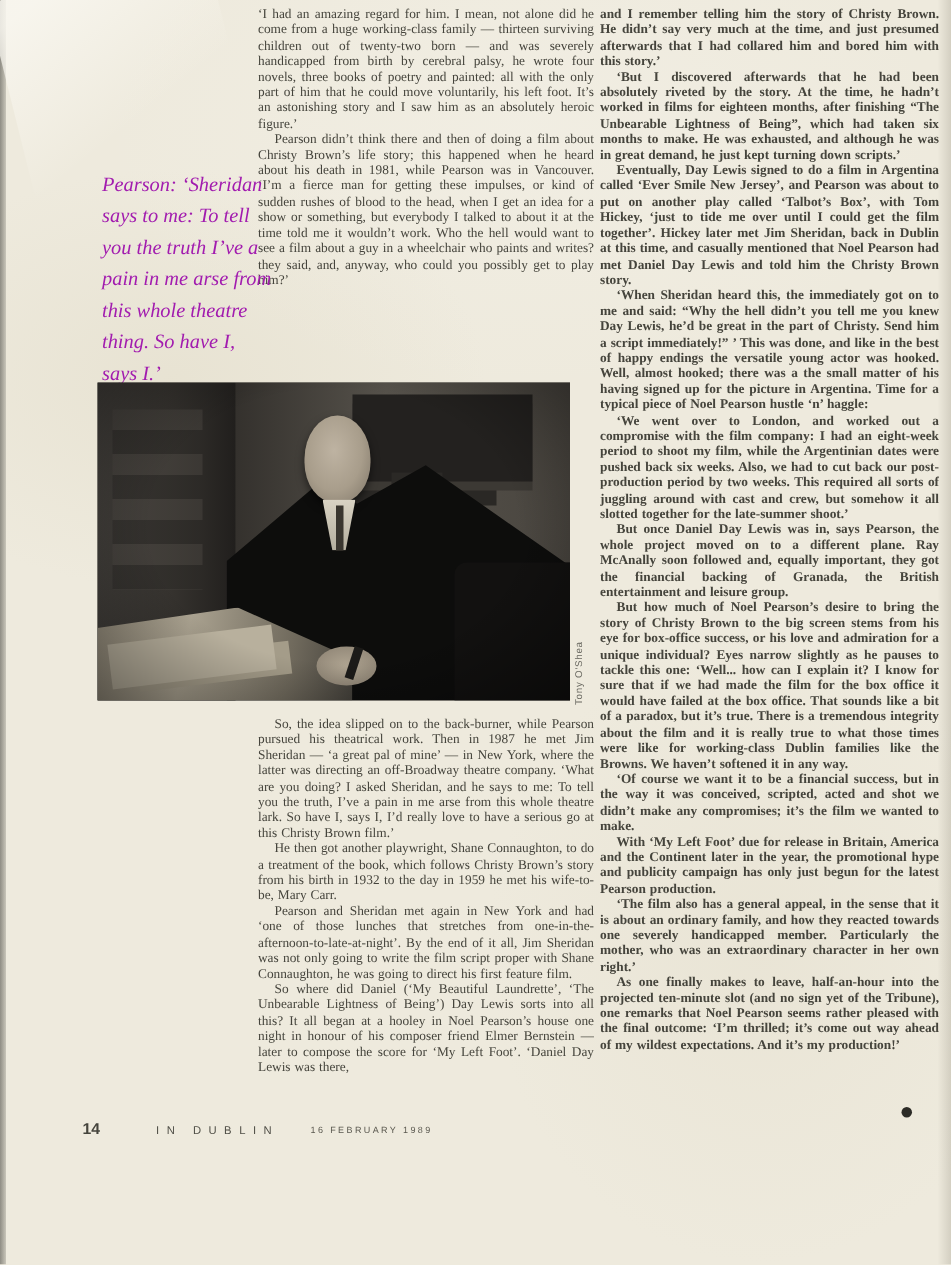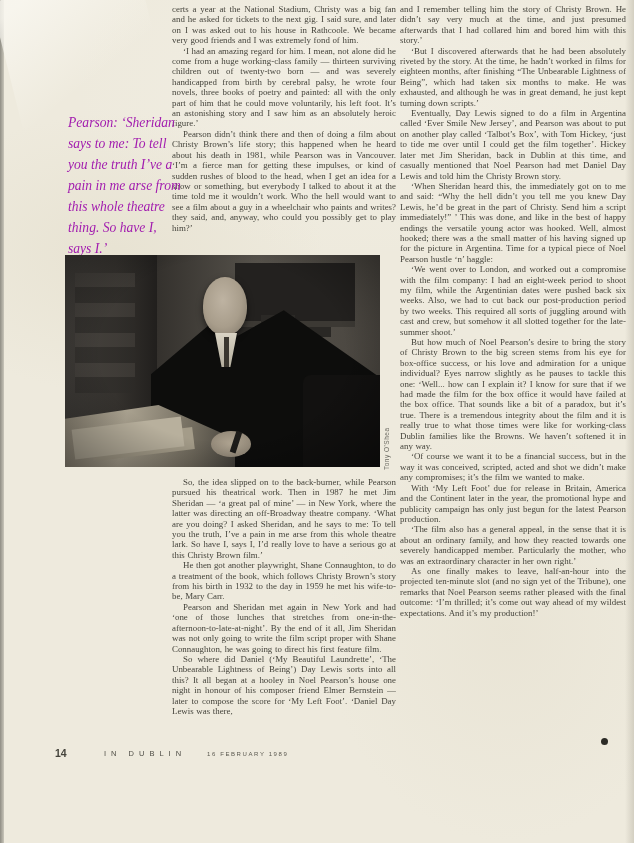--- a/index.html
+++ b/index.html
@@ -31,21 +31,21 @@
   }
   .col{position:absolute;overflow:hidden;}
   .col p{
     margin:0;text-align:justify;text-indent:11px;
     font-size:8.9px;line-height:10.4px;color:#45443c;
     word-spacing:.4px;
   }
   .cont-start p:first-child{text-indent:0;}
   .col-left-top{left:172px;top:4px;width:224px;height:249px;}
   .col-left-bottom{left:172px;top:477px;width:224px;height:266px;}
-  .col-right{left:400px;top:4px;width:226px;height:742px;}
+  .col-right{left:400px;top:4px;width:226px;height:742px;font-weight:bold;}
   .pull-quote{
     position:absolute;left:68px;top:112px;width:114px;
     font-style:italic;font-size:13.6px;line-height:21px;color:#a21caf;
   }
   .photo{
     position:absolute;left:65px;top:255px;width:315px;height:212px;
     background:#262421;overflow:hidden;
   }
   .photo *{position:absolute;}
   .ph-dresser{left:0;top:0;width:92px;height:212px;
@@ -100,21 +100,20 @@
   }
 </style>
 </head>
 <body>
 
 <div class="scan-strip-left"></div>
 <div class="crease"></div>
 <div class="scan-strip-right"></div>
 
 <div class="col col-left-top cont-start">
-    <p>certs a year at the National Stadium, Christy was a big fan and he asked for tickets to the next gig. I said sure, and later on I was asked out to his house in Rathcoole. We became very good friends and I was extremely fond of him.</p>
     <p>‘I had an amazing regard for him. I mean, not alone did he come from a huge working-class family — thirteen surviving children out of twenty-two born — and was severely handicapped from birth by cerebral palsy, he wrote four novels, three books of poetry and painted: all with the only part of him that he could move voluntarily, his left foot. It’s an astonishing story and I saw him as an absolutely heroic figure.’</p>
     <p>Pearson didn’t think there and then of doing a film about Christy Brown’s life story; this happened when he heard about his death in 1981, while Pearson was in Vancouver. ‘I’m a fierce man for getting these impulses, or kind of sudden rushes of blood to the head, when I get an idea for a show or something, but everybody I talked to about it at the time told me it wouldn’t work. Who the hell would want to see a film about a guy in a wheelchair who paints and writes? they said, and, anyway, who could you possibly get to play him?’</p>
   </div>
 
 <div class="pull-quote">Pearson: ‘Sheridan says to me: To tell you the truth I’ve a pain in me arse from this whole theatre thing. So have I, says I.’</div>
 
 <div class="photo">
   <div class="ph-dresser"></div>
   <div class="ph-wall"></div>
   <div class="ph-shelf"></div>
@@ -138,20 +137,21 @@
     <p>Pearson and Sheridan met again in New York and had ‘one of those lunches that stretches from one-in-the-afternoon-to-late-at-night’. By the end of it all, Jim Sheridan was not only going to write the film script proper with Shane Connaughton, he was going to direct his first feature film.</p>
     <p>So where did Daniel (‘My Beautiful Laundrette’, ‘The Unbearable Lightness of Being’) Day Lewis sorts into all this? It all began at a hooley in Noel Pearson’s house one night in honour of his composer friend Elmer Bernstein — later to compose the score for ‘My Left Foot’. ‘Daniel Day Lewis was there,</p>
   </div>
 
 <div class="col col-right cont-start">
     <p>and I remember telling him the story of Christy Brown. He didn’t say very much at the time, and just presumed afterwards that I had collared him and bored him with this story.’</p>
     <p>‘But I discovered afterwards that he had been absolutely riveted by the story. At the time, he hadn’t worked in films for eighteen months, after finishing “The Unbearable Lightness of Being”, which had taken six months to make. He was exhausted, and although he was in great demand, he just kept turning down scripts.’</p>
     <p>Eventually, Day Lewis signed to do a film in Argentina called ‘Ever Smile New Jersey’, and Pearson was about to put on another play called ‘Talbot’s Box’, with Tom Hickey, ‘just to tide me over until I could get the film together’. Hickey later met Jim Sheridan, back in Dublin at this time, and casually mentioned that Noel Pearson had met Daniel Day Lewis and told him the Christy Brown story.</p>
     <p>‘When Sheridan heard this, the immediately got on to me and said: “Why the hell didn’t you tell me you knew Day Lewis, he’d be great in the part of Christy. Send him a script immediately!” ’ This was done, and like in the best of happy endings the versatile young actor was hooked. Well, almost hooked; there was a the small matter of his having signed up for the picture in Argentina. Time for a typical piece of Noel Pearson hustle ‘n’ haggle:</p>
     <p>‘We went over to London, and worked out a compromise with the film company: I had an eight-week period to shoot my film, while the Argentinian dates were pushed back six weeks. Also, we had to cut back our post-production period by two weeks. This required all sorts of juggling around with cast and crew, but somehow it all slotted together for the late-summer shoot.’</p>
+    <p>But once Daniel Day Lewis was in, says Pearson, the whole project moved on to a different plane. Ray McAnally soon followed and, equally important, they got the financial backing of Granada, the British entertainment and leisure group.</p>
     <p>But how much of Noel Pearson’s desire to bring the story of Christy Brown to the big screen stems from his eye for box-office success, or his love and admiration for a unique individual? Eyes narrow slightly as he pauses to tackle this one: ‘Well... how can I explain it? I know for sure that if we had made the film for the box office it would have failed at the box office. That sounds like a bit of a paradox, but it’s true. There is a tremendous integrity about the film and it is really true to what those times were like for working-class Dublin families like the Browns. We haven’t softened it in any way.</p>
     <p>‘Of course we want it to be a financial success, but in the way it was conceived, scripted, acted and shot we didn’t make any compromises; it’s the film we wanted to make.</p>
     <p>With ‘My Left Foot’ due for release in Britain, America and the Continent later in the year, the promotional hype and publicity campaign has only just begun for the latest Pearson production.</p>
     <p>‘The film also has a general appeal, in the sense that it is about an ordinary family, and how they reacted towards one severely handicapped member. Particularly the mother, who was an extraordinary character in her own right.’</p>
     <p>As one finally makes to leave, half-an-hour into the projected ten-minute slot (and no sign yet of the Tribune), one remarks that Noel Pearson seems rather pleased with the final outcome: ‘I’m thrilled; it’s come out way ahead of my wildest expectations. And it’s my production!’</p>
   </div>
 
 <div class="end-dot"></div>
 
 <div class="footer">

